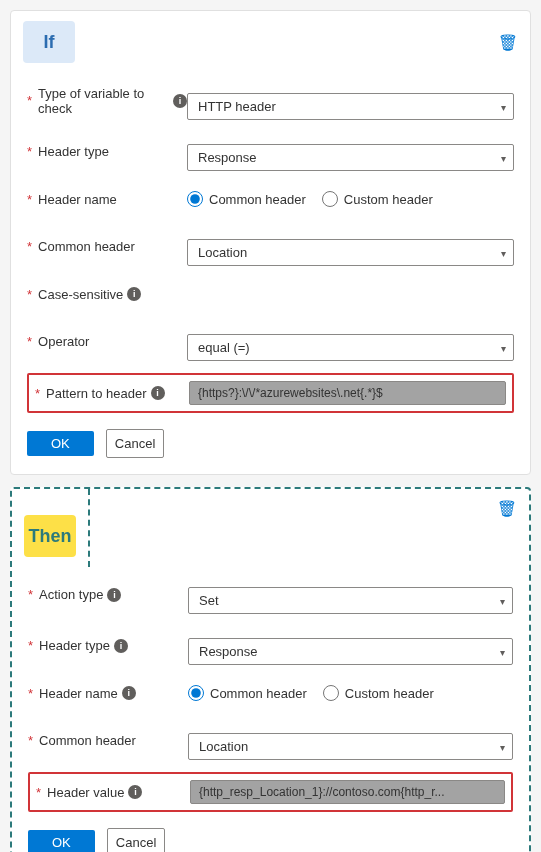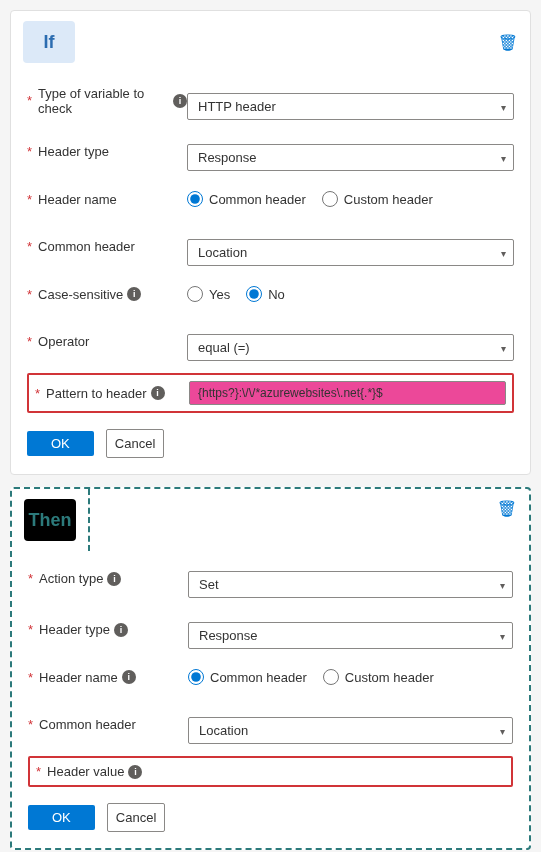--- a/index.html
+++ b/index.html
@@ -38,22 +38,23 @@
       height: 42px;
       font-size: 18px;
       font-weight: 600;
       border-radius: 4px;
     }
     .if-label {
       background: #dce9f8;
       color: #2b6cb0;
     }
     .then-label {
-      background: #000000;
+      background: #fde047;
       color: #2c7a7b;
+      margin-top: 16px;
     }
     .trash-icon {
       color: #0078d4;
       font-size: 16px;
       cursor: pointer;
     }
     .card-body {
       padding: 8px 16px 16px 16px;
     }
     .form-row {
@@ -155,21 +156,21 @@
       font-size: 13px;
       color: #333;
     }
     .pattern-input {
       flex: 1;
       padding: 4px 8px;
       border: 1px solid #8a8886;
       border-radius: 2px;
       font-size: 12px;
       color: #333;
-      background: #ec4899;
+      background: #a3a3a3;
     }
     .header-value-row {
       border: 2px solid #d13438;
       border-radius: 2px;
       padding: 6px;
       margin-bottom: 12px;
       display: flex;
       align-items: center;
     }
     .button-row {
@@ -291,32 +292,20 @@
           <span class="select-arrow">▾</span>
         </div>
       </div>
 
       <div class="form-row">
         <div class="form-label">
           <span class="required-star">*</span>
           <span>Case-sensitive</span>
           <span class="info-icon">i</span>
         </div>
-        <div class="form-control">
-          <div class="radio-group">
-            <label class="radio-option">
-              <input type="radio" class="radio-input" name="if-case-sensitive" style="">
-              <span class="radio-label">Yes</span>
-            </label>
-            <label class="radio-option">
-              <input type="radio" class="radio-input" name="if-case-sensitive" checked="" style="">
-              <span class="radio-label">No</span>
-            </label>
-          </div>
-        </div>
       </div>
 
       <div class="form-row">
         <div class="form-label">
           <span class="required-star">*</span>
           <span>Operator</span>
         </div>
         <div class="form-control select-wrapper">
           <select class="select-box">
             <option>equal (=)</option>
@@ -415,20 +404,21 @@
           <span class="select-arrow">▾</span>
         </div>
       </div>
 
       <div class="header-value-row">
         <div class="pattern-label">
           <span class="required-star">*</span>
           <span>Header value</span>
           <span class="info-icon">i</span>
         </div>
+        <input type="text" class="pattern-input" value="{http_resp_Location_1}://contoso.com{http_r..." style="">
       </div>
 
       <div class="button-row">
         <button class="btn-ok">OK</button>
         <button class="btn-cancel">Cancel</button>
       </div>
 
     </div>
   </div>
 

